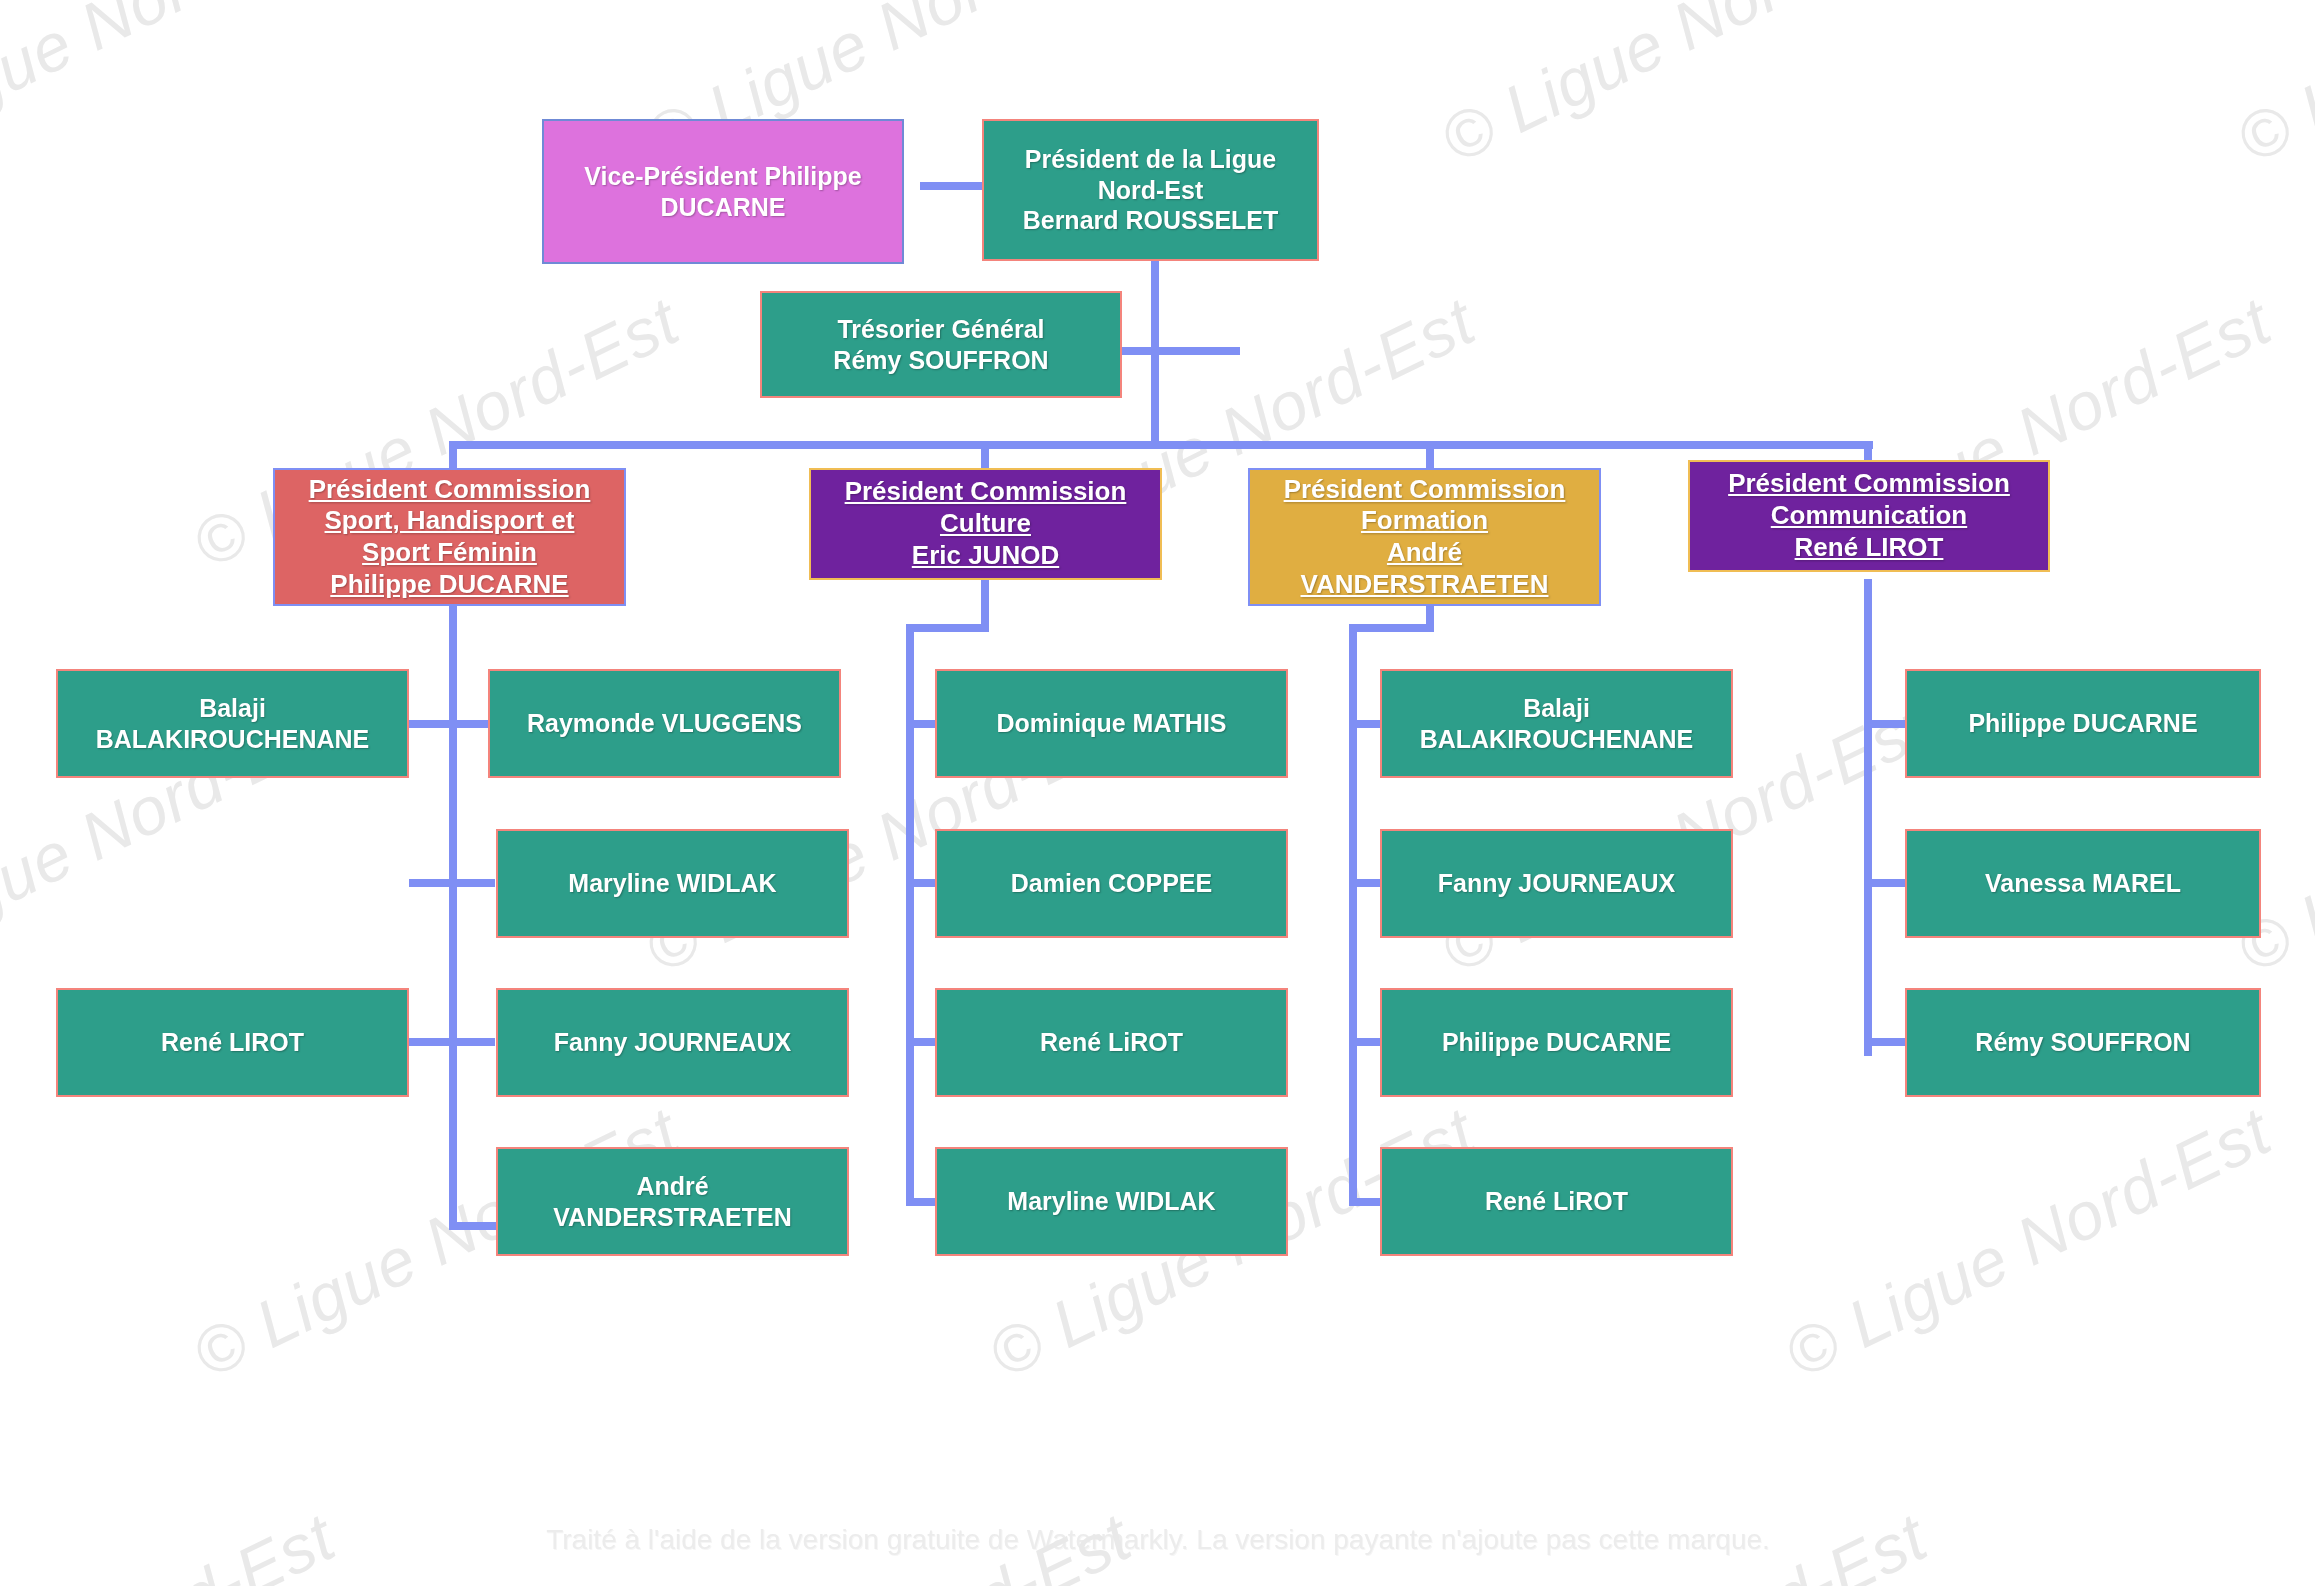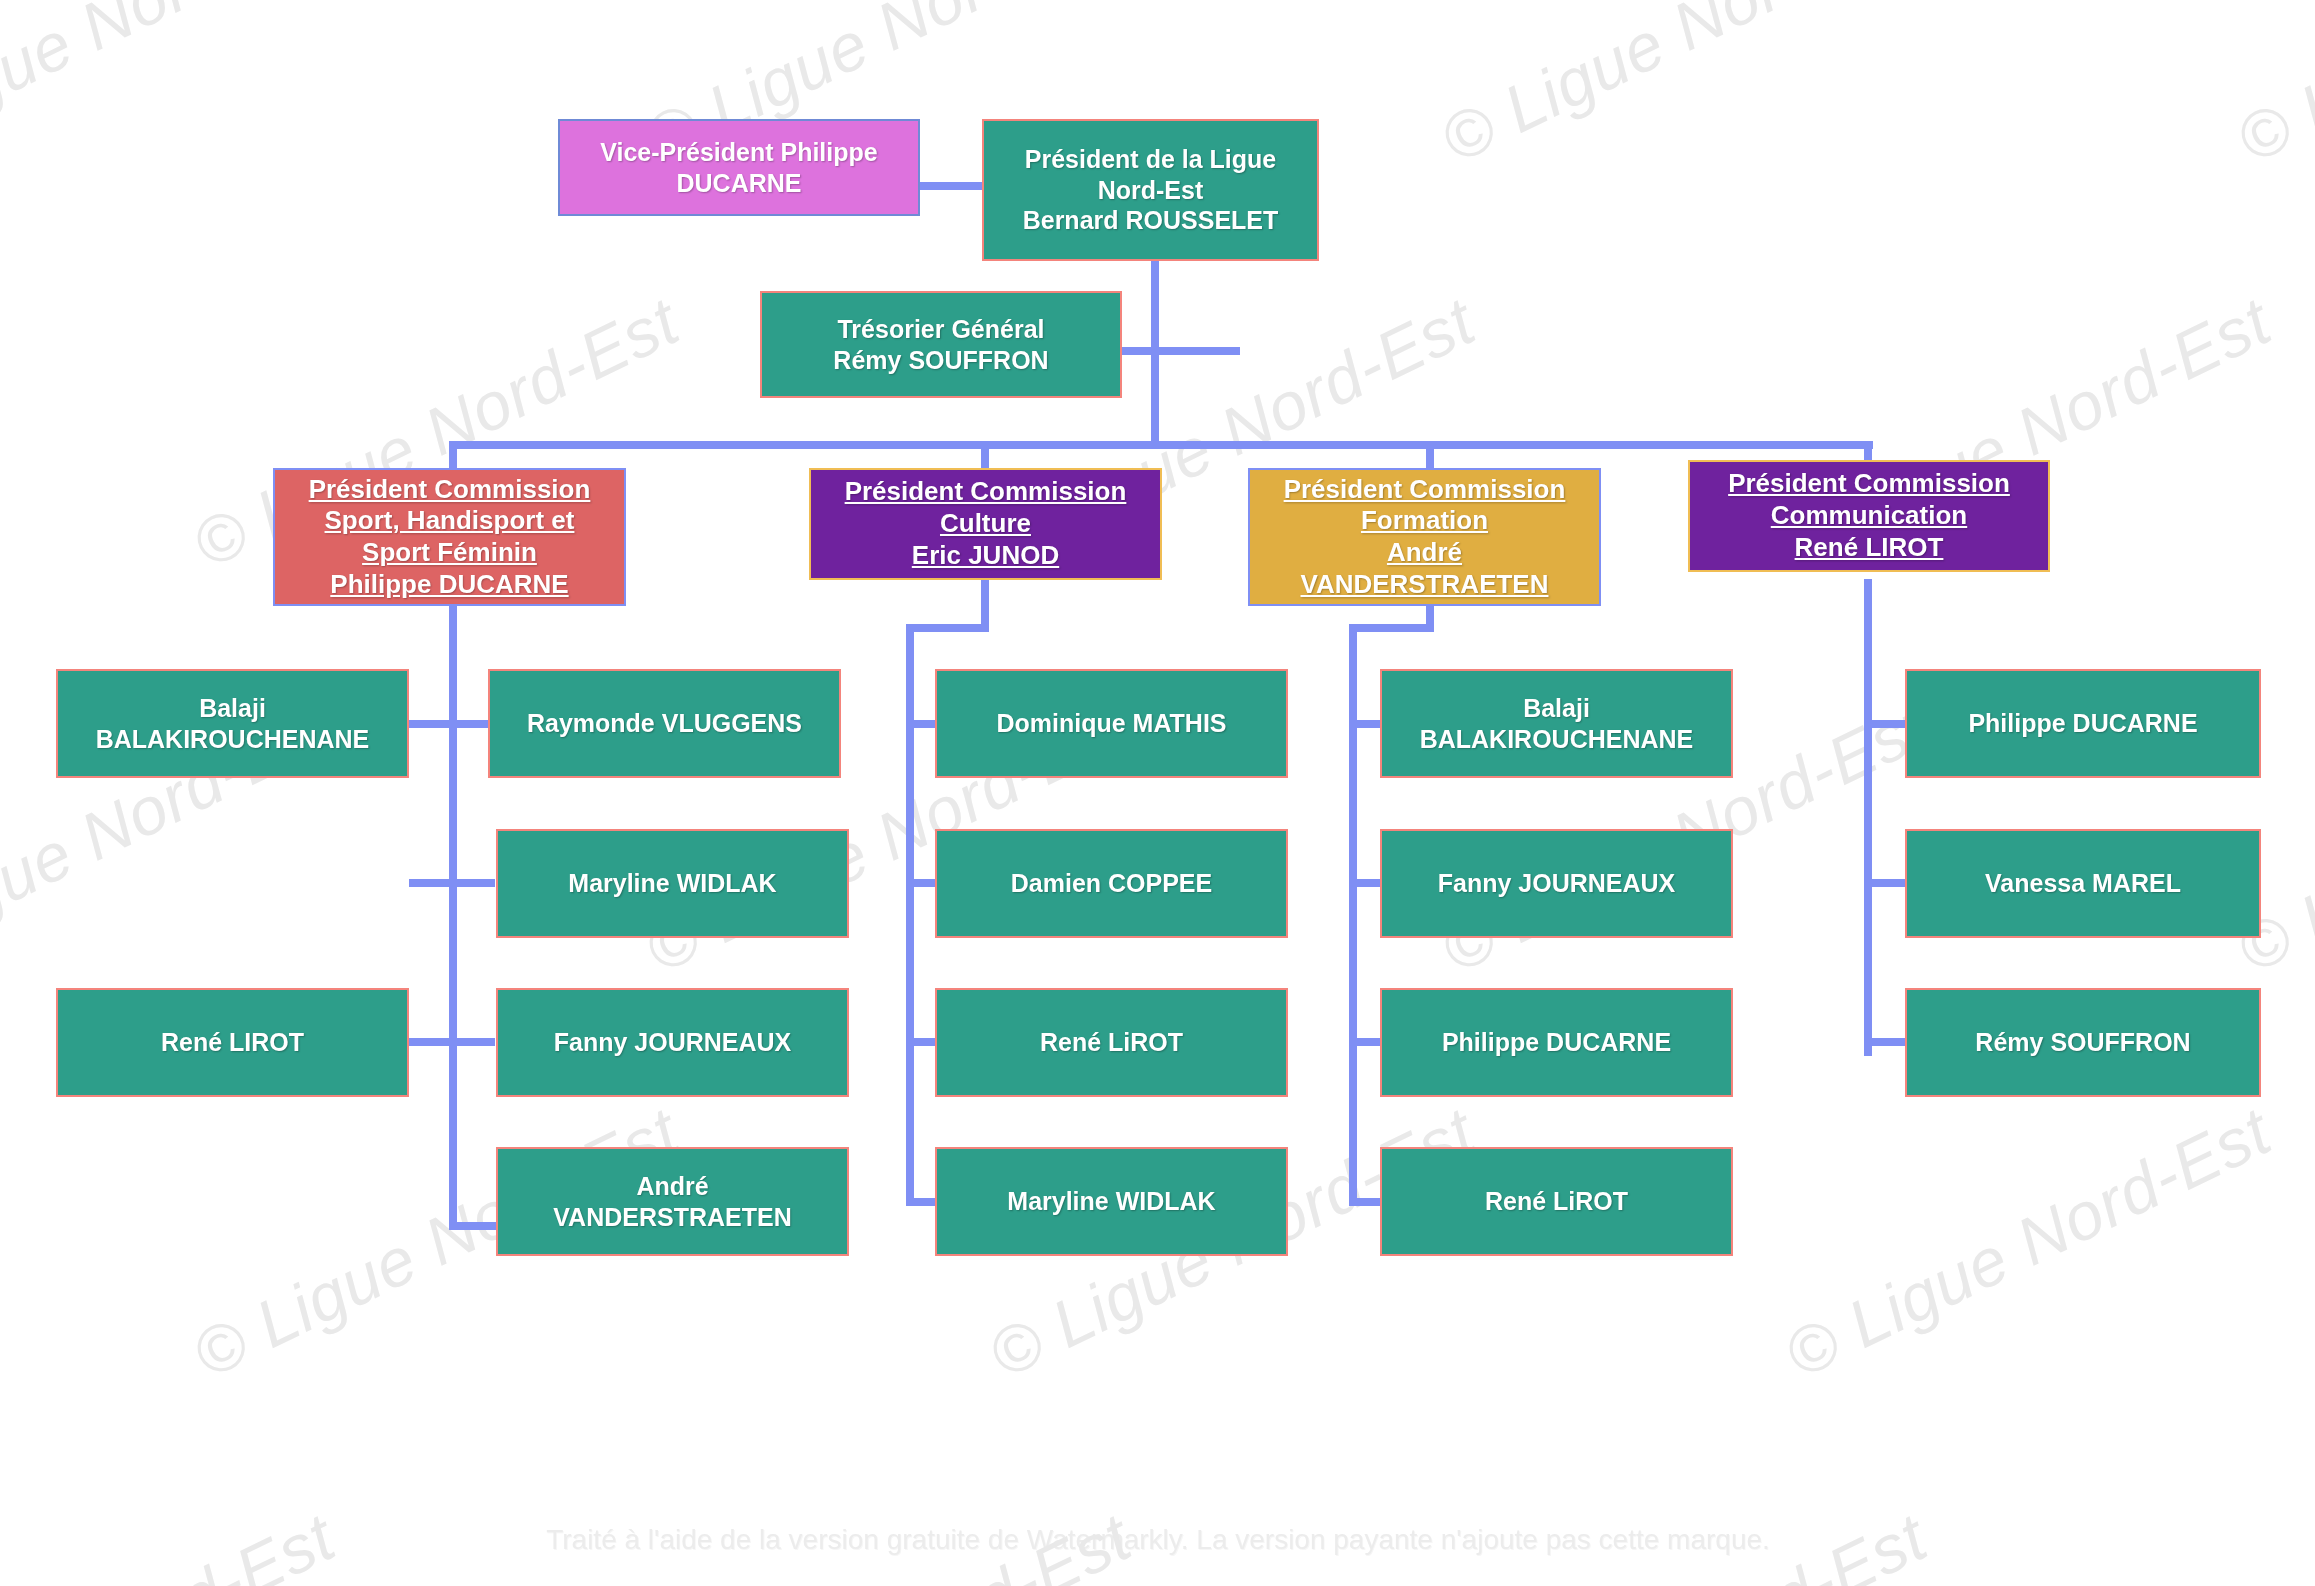--- a/index.html
+++ b/index.html
@@ -157,21 +157,21 @@
     <div class="wire" style="left:1352px; top:879px; width:36px; height:8.1px;"></div>
     <div class="wire" style="left:1352px; top:1038px; width:36px; height:8.1px;"></div>
     <div class="wire" style="left:1349px; top:1198px; width:40px; height:8.1px;"></div>
 
     <div class="wire" style="left:1864px; top:579px; width:8.1px; height:477px;"></div>
     <div class="wire" style="left:1868px; top:720px; width:38px; height:8.1px;"></div>
     <div class="wire" style="left:1868px; top:879px; width:38px; height:8.1px;"></div>
     <div class="wire" style="left:1864px; top:1038px; width:42px; height:8.1px;"></div>
   </div>
 
-  <div class="node n-orchid fs-lead" style="left:558px; top:119px; width:362px; height:97px;">Vice-Président Philippe
+  <div class="node n-orchid fs-lead" style="left:542px; top:119px; width:362px; height:145px;">Vice-Président Philippe
 DUCARNE</div>
 
   <div class="node n-teal fs-lead" style="left:982px; top:119px; width:337px; height:142px;">Président de la Ligue
 Nord-Est
 Bernard ROUSSELET</div>
 
   <div class="node n-teal fs-lead" style="left:760px; top:291px; width:362px; height:107px;">Trésorier Général
 Rémy SOUFFRON</div>
 
 

